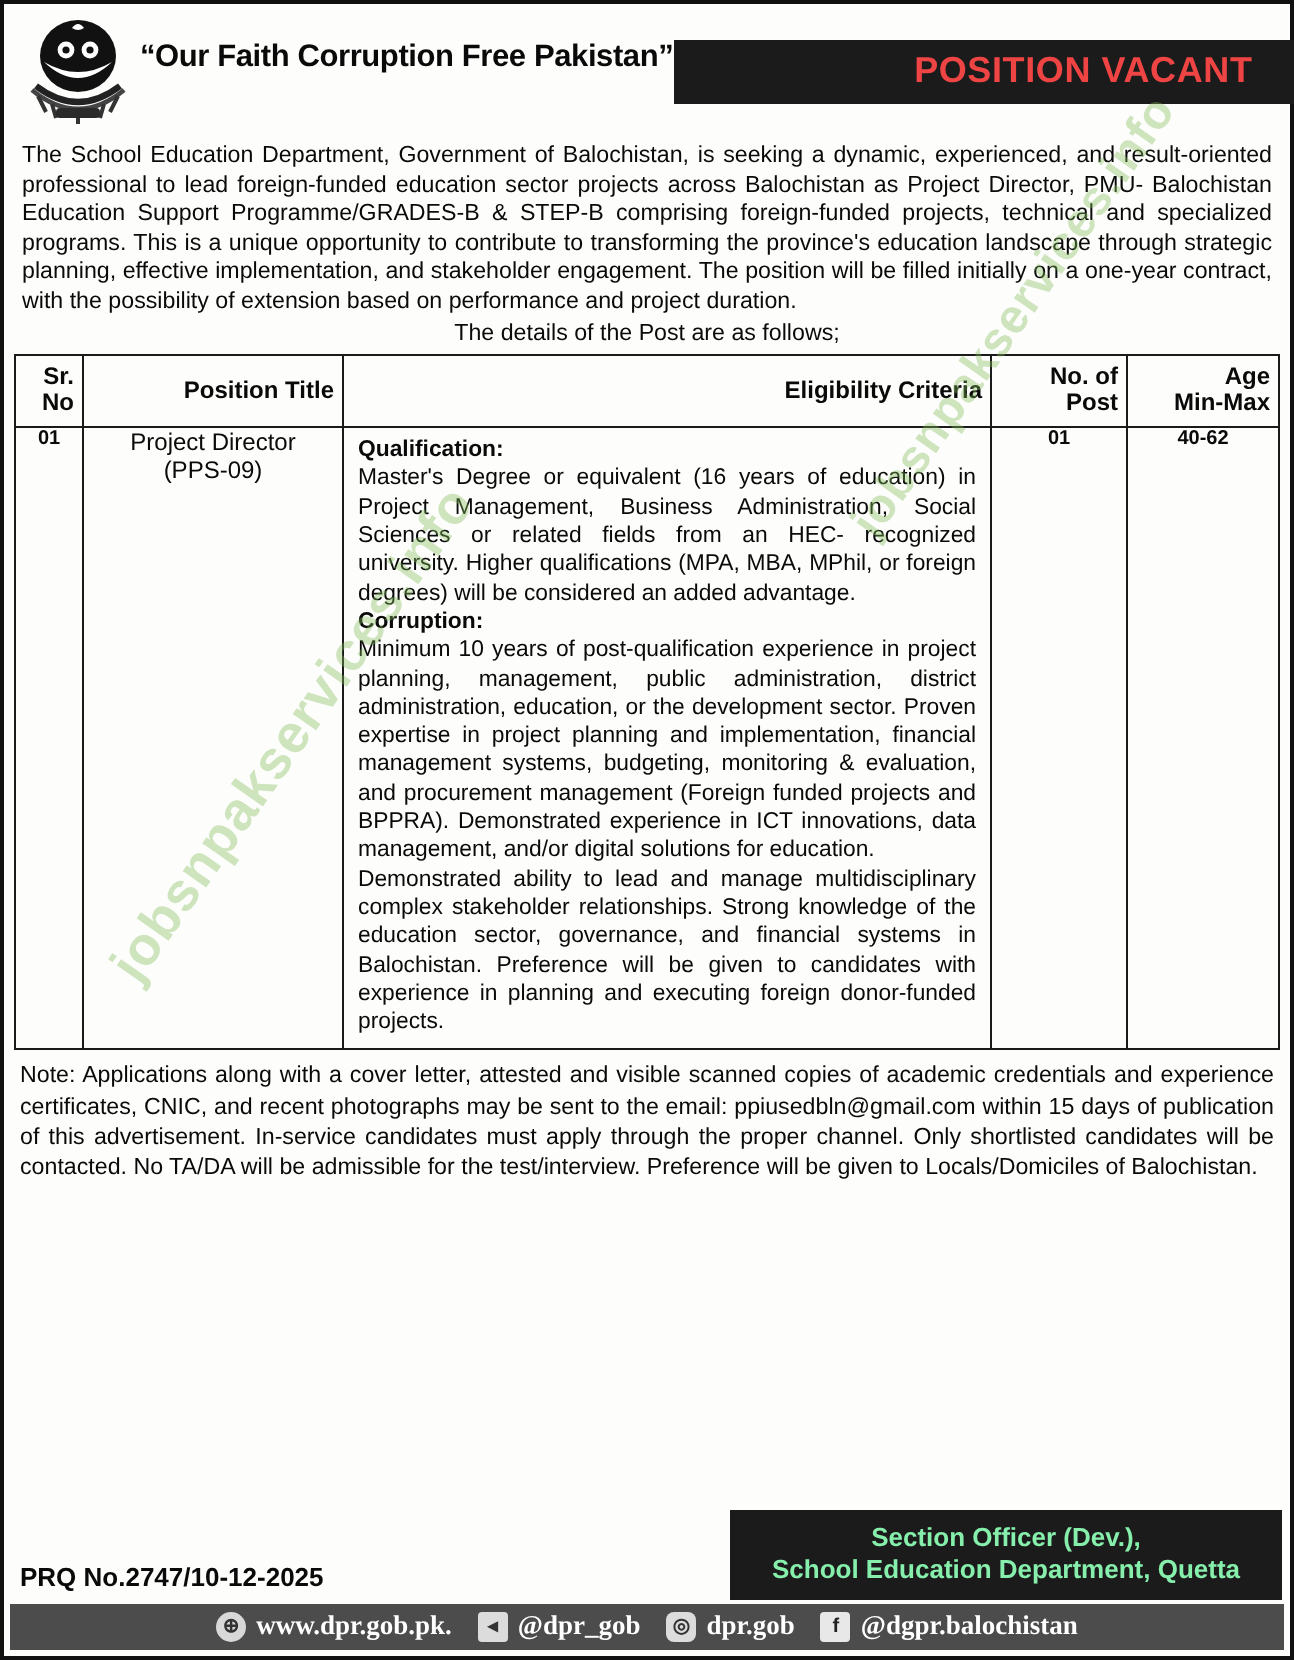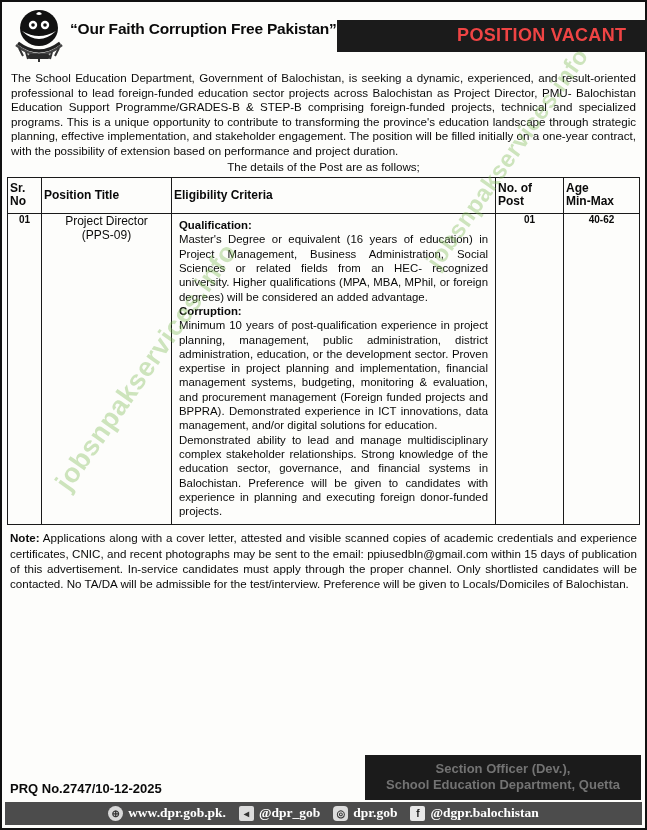--- a/index.html
+++ b/index.html
@@ -94,24 +94,24 @@
     border-collapse: collapse;
     font-size: 11.4px;
     position: relative;
     z-index: 5;
   }
   table.posts th, table.posts td {
     border: 1px solid #1a1a1a;
     vertical-align: top;
   }
   table.posts th {
-    text-align: left;
+    text-align: right;
     font-weight: 700;
     font-size: 12px;
-    padding: 4px 14px 5px 2px;
+    padding: 4px 4px 5px 2px;
     vertical-align: middle;
     line-height: 13px;
   }
   .c-sr    { width: 34px; }
   .c-title { width: 130px; }
   .c-elig  { width: auto; }
   .c-num   { width: 68px; }
   .c-age   { width: 76px; }
 
   td.sr, td.num, td.age {
@@ -142,34 +142,34 @@
 
   
   .note {
     padding: 5px 8px 4px 8px;
     font-size: 11.6px;
     line-height: 15.2px;
     text-align: justify;
     position: relative;
     z-index: 5;
   }
-  .note .lbl { font-weight: 700; }
+  .note .lbl { font-weight: 400; }
 
   
   .sig-row {
     display: flex;
     align-items: flex-end;
     justify-content: space-between;
     padding: 4px 4px 2px 8px;
     flex: 1;
   }
   .prq { font-size: 13px; font-weight: 700; padding-bottom: 4px; }
   .sig-box {
     background: #1b1b1b;
-    color: #737373;
+    color: #86efac;
     text-align: center;
     padding: 6px 14px 7px 14px;
     font-size: 13px;
     font-weight: 700;
     line-height: 16px;
     width: 276px;
   }
 
   
   .social {

